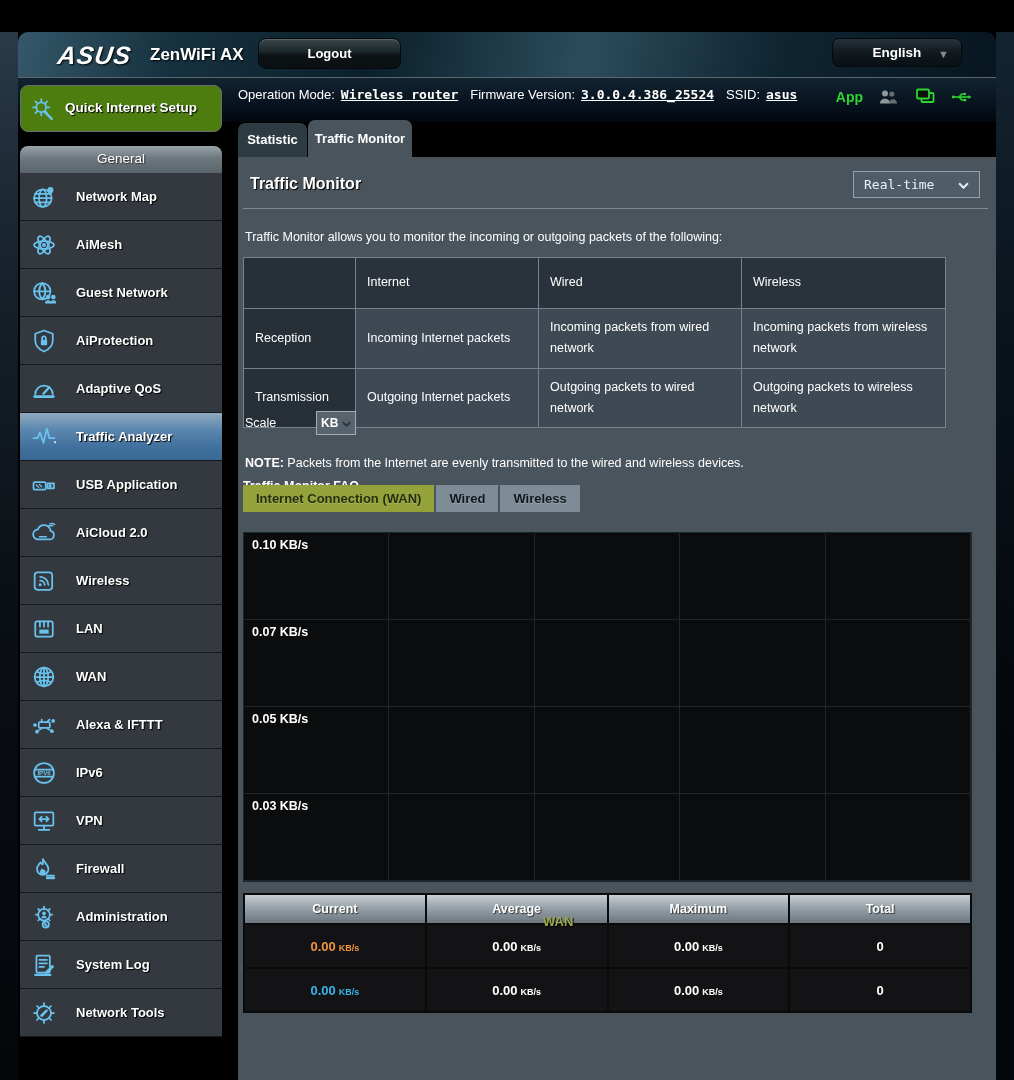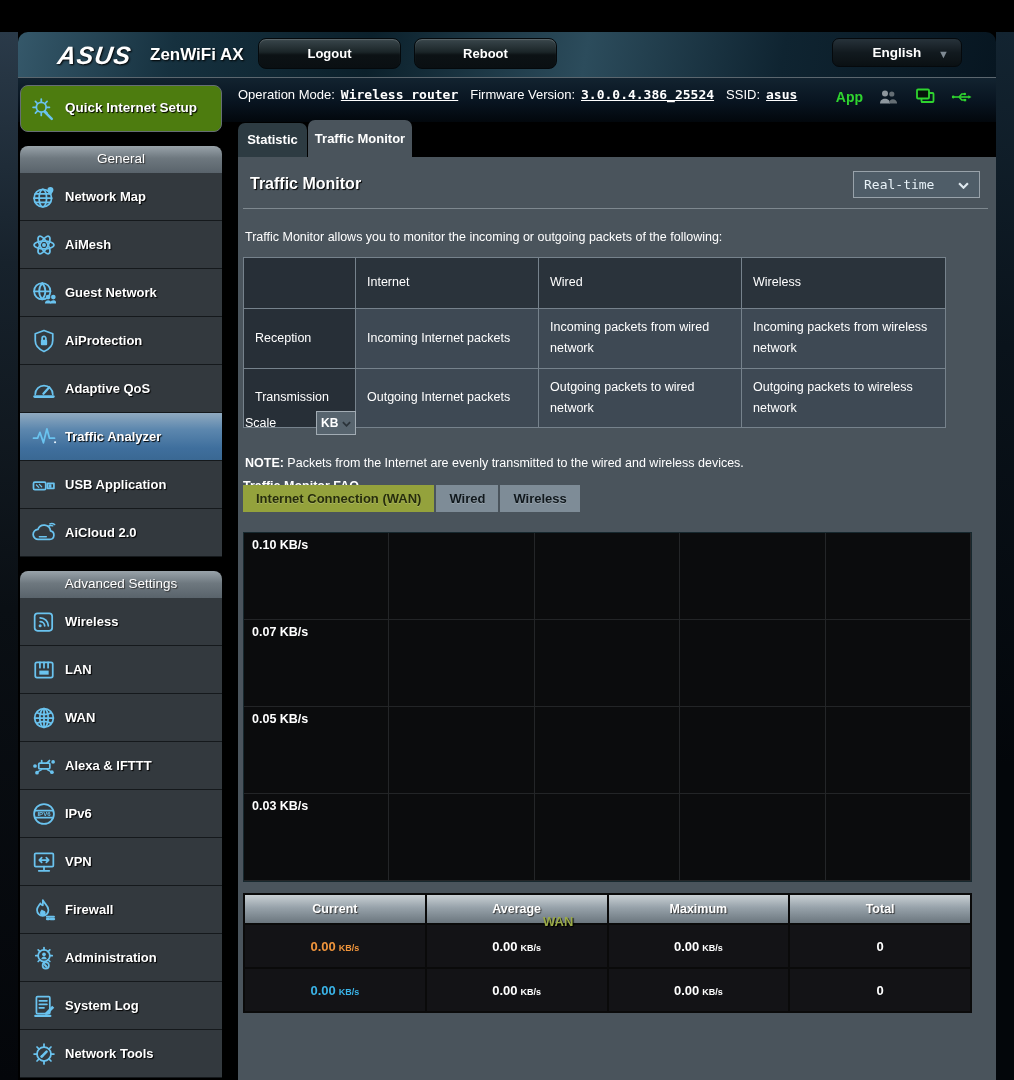--- a/index.html
+++ b/index.html
@@ -43,21 +43,21 @@
 
   
   .sidebar { position: absolute; left: 20px; top: 85px; width: 202px; }
   .qis-btn { height: 47px; border-radius: 8px; border: 1px solid #656e74; background: #4d7c0f;
     display: flex; align-items: center; padding: 4px 8px; gap: 8px; cursor: pointer; }
   .qis-label { color: #fff; font-size: 13.5px; font-weight: bold; line-height: 1.25; text-shadow: 1px 1px 1px #000; }
   .section-hd { margin-top: 14px; height: 27px; border-radius: 8px 8px 0 0;
     background: linear-gradient(180deg, #99a3aa 0%, #6e787f 45%, #59636b 100%);
     color: #fff; font-size: 13.5px; text-align: center; line-height: 26px; text-shadow: 1px 1px 1px #333; }
   .sitem { height: 48px; background: #33393e; border-bottom: 1px solid #15191c;
-    display: flex; align-items: center; padding: 0 6px 0 10px; gap: 7px; cursor: pointer; }
+    display: flex; align-items: center; padding: 0 6px 0 10px; gap: 18px; cursor: pointer; }
   .sitem.sel { background: linear-gradient(180deg, #90aac0 0%, #5c87ae 35%, #3f6f9d 75%, #3a6893 100%); }
   .slabel { color: #fff; font-size: 13px; font-weight: bold; text-shadow: 1px 1px 1px #000; }
   .ic { width: 28px; height: 28px; flex: 0 0 28px; }
   .ic svg, .qis-btn .ic svg { width: 100%; height: 100%; stroke: #6ac3ef; fill: none; stroke-width: 1.5;
     stroke-linecap: round; stroke-linejoin: round; }
 
   
   .tab { position: absolute; color: #fff; font-size: 13px; font-weight: bold; text-align: center; cursor: pointer;
     border-radius: 7px 7px 0 0; }
   .tab-statistic { left: 238px; top: 123px; width: 69px; height: 34px; line-height: 34px; background: #2d3b42; }
@@ -125,21 +125,20 @@
 <body>
 
 <div class="page">
   <div class="edge-left"></div>
   <div class="edge-right"></div>
 
   <div class="banner">
     <div class="asus-logo">ASUS</div>
     <div class="product-name">ZenWiFi AX</div>
     <div class="top-btn btn-logout">Logout</div>
-    <div class="top-btn btn-reboot">Reboot</div>
     <div class="lang-select">
       <span>English</span>
       <span class="lang-caret">▼</span>
     </div>
   </div>
 
   <div class="statusbar">
     <div class="status-text">
       <span class="lbl">Operation Mode:</span><span class="mono-link">Wireless router</span><span class="lbl gap">Firmware Version:</span><span class="mono-link">3.0.0.4.386_25524</span><span class="lbl gap">SSID:</span><span class="mono-link">asus</span>
     </div>
@@ -250,21 +249,20 @@
     </div>
     <div class="sitem">
       <span class="ic"><svg viewBox="0 0 24 24">
             <path d="M7.2 17.5a4.3 4.3 0 01-.4-8.6 5.6 5.6 0 0110.8 1.3 3.7 3.7 0 01-.6 7.3z"></path>
             <path d="M15.5 6.5c1.2-1 2.6-1.2 4-.6M17 4.2c1.5-.6 3-.3 4.2.6" stroke-width="1.2"></path>
             <path d="M8 15.2h6" stroke-width="1.2"></path>
           </svg></span>
       <span class="slabel">AiCloud 2.0</span>
     </div>
 
-    <div class="section-hd">Advanced Settings</div>
 
     <div class="sitem">
       <span class="ic"><svg viewBox="0 0 24 24">
             <rect x="4" y="4.5" width="15" height="15" rx="2.5"></rect>
             <circle cx="8.7" cy="15.3" r="1.3" fill="#6ac3ef" stroke="none"></circle>
             <path d="M8.7 11.6a3.9 3.9 0 013.9 3.7M8.7 8.4a7 7 0 017 6.9"></path>
           </svg></span>
       <span class="slabel">Wireless</span>
     </div>
     <div class="sitem">

